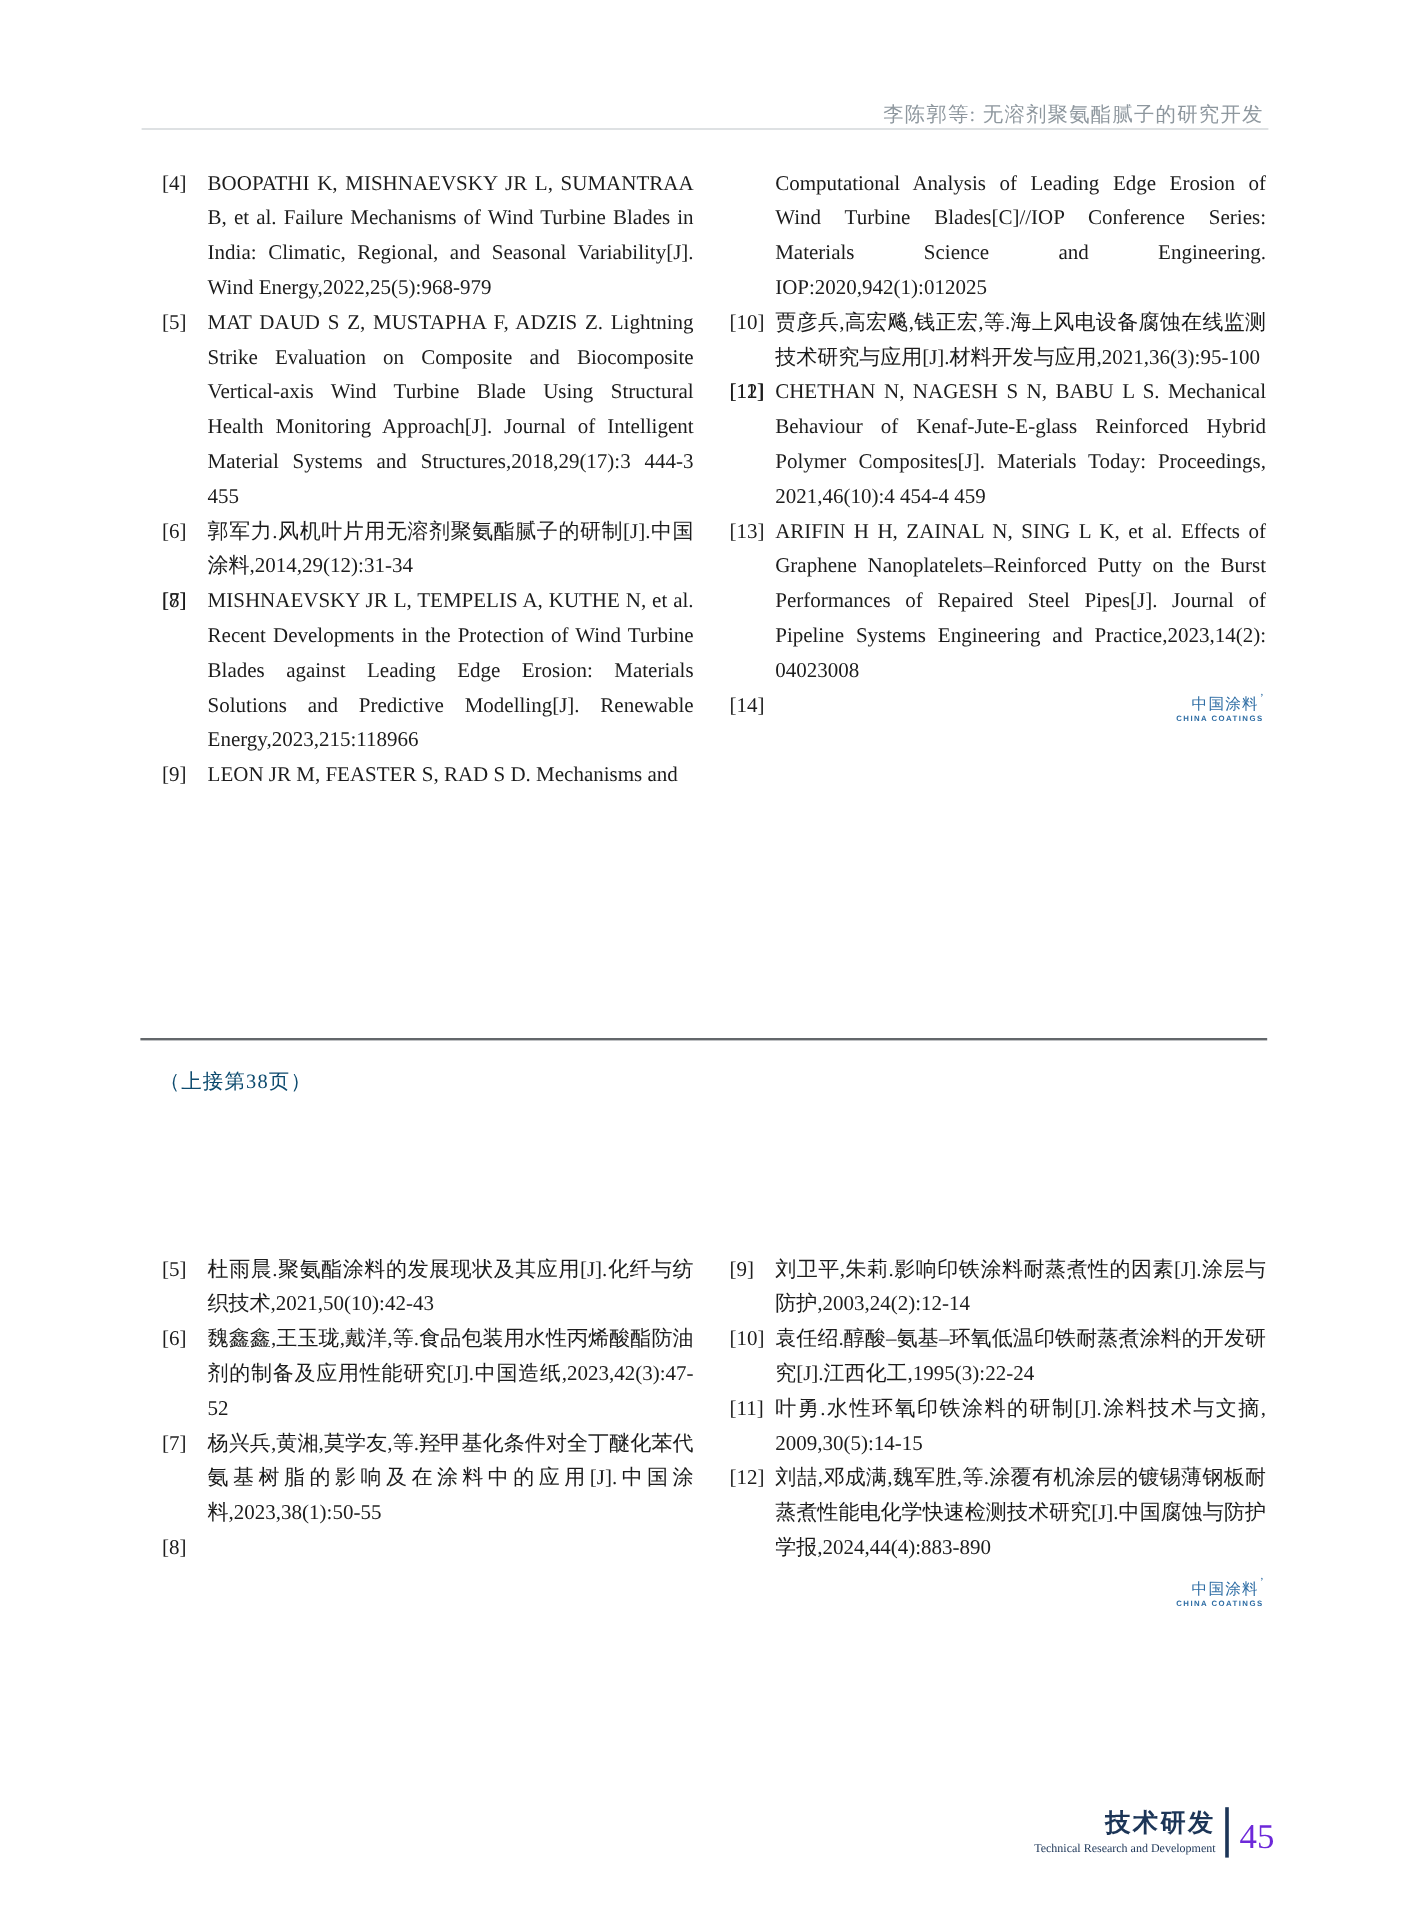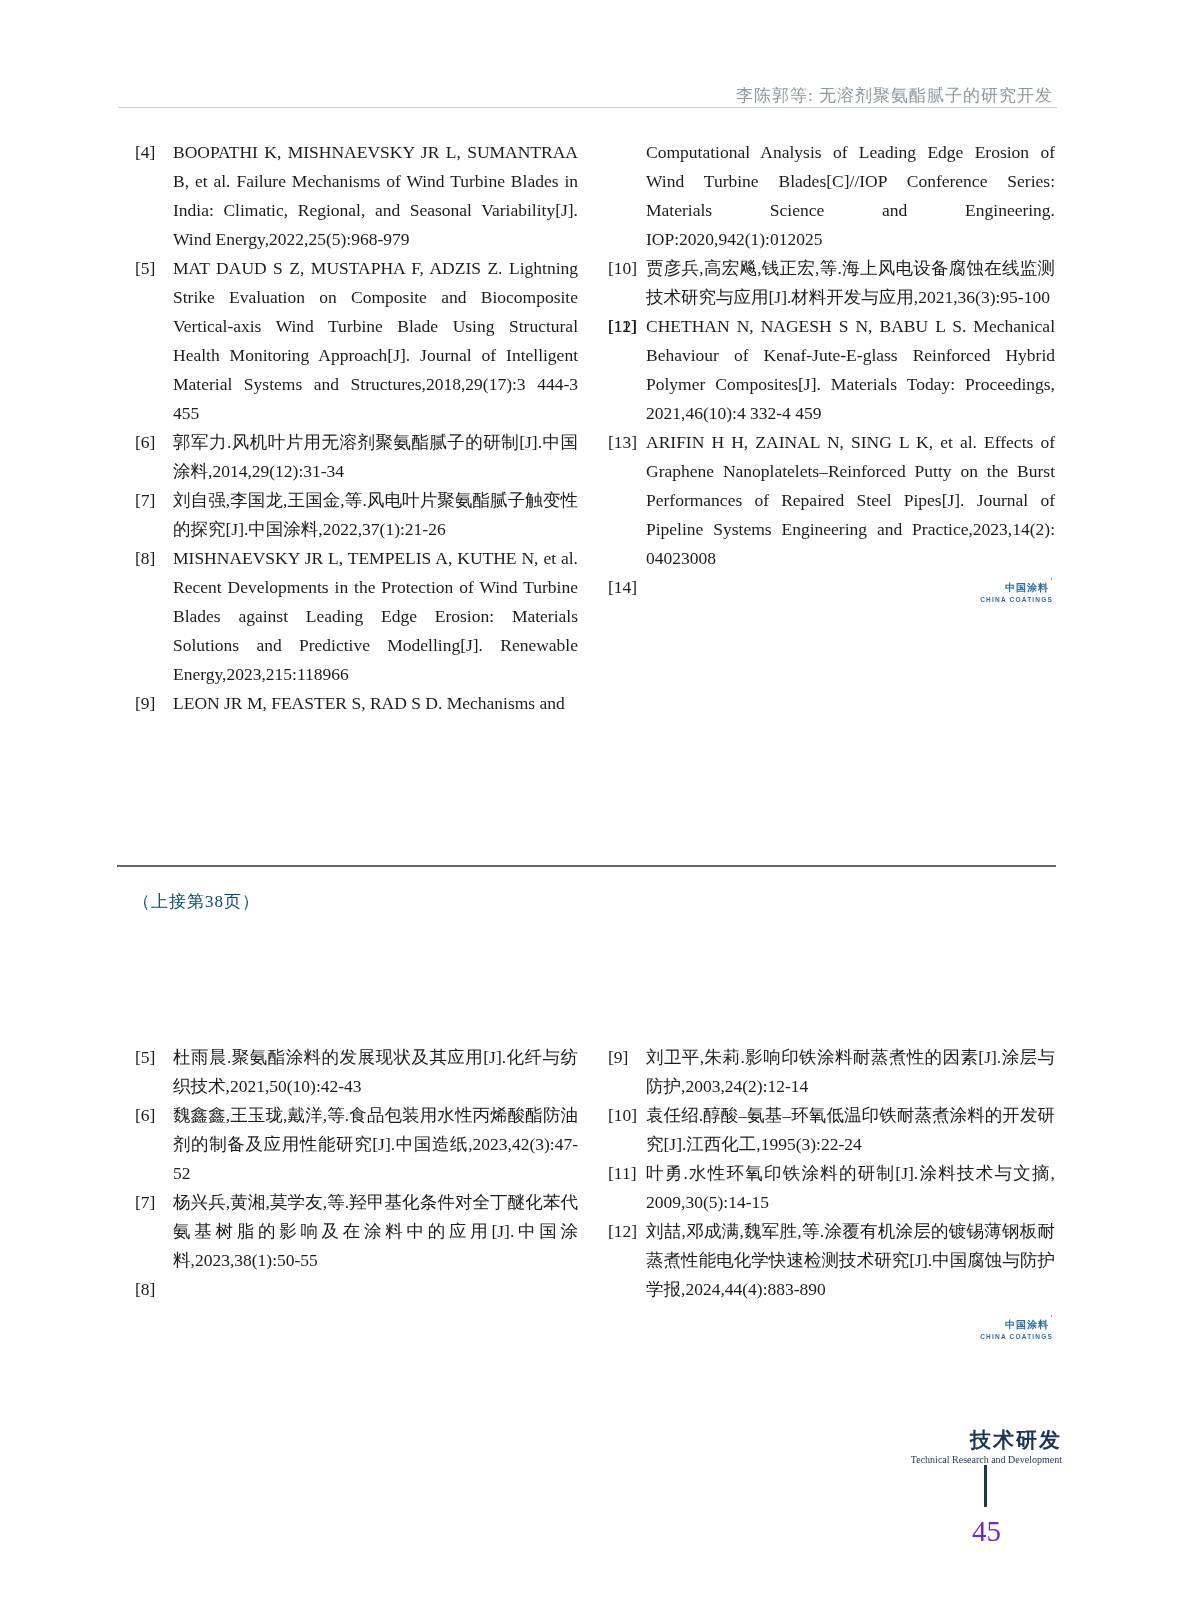--- a/index.html
+++ b/index.html
@@ -42,21 +42,21 @@
   
   .logo{
     text-align:right;
     line-height:1;
     margin-right:2px;
   }
   .logo.first{margin-top:4px;}
   .logo.second{margin-top:10px;}
   .logo-cn{
     font-family:"Liberation Sans","DejaVu Sans",sans-serif;
-    font-weight:bold;font-size:10px;color:#2e6da4;letter-spacing:1px;
+    font-weight:normal;font-size:13px;color:#2e6da4;letter-spacing:1px;
     position:relative;
   }
   .logo-tick{
     font-size:9px;vertical-align:top;color:#2e6da4;margin-left:1px;
   }
   .logo-en{
     font-family:"Liberation Sans","DejaVu Sans",sans-serif;
     font-weight:bold;font-size:6.5px;color:#2e6da4;letter-spacing:1.2px;
     margin-top:2px;
   }
@@ -65,21 +65,21 @@
     position:absolute;top:865px;left:117px;width:939px;height:2px;
     background:#63676b;
   }
   .continuation-note{
     position:absolute;top:890px;left:133px;
     font-size:17px;color:#0c4a6e;letter-spacing:1px;
   }
   
   .footer{
     position:absolute;right:125px;bottom:52px;
-    display:flex;align-items:center;flex-direction:column;
+    display:flex;align-items:center;
   }
   .footer-titles{text-align:right;}
   .footer-cn{
     font-family:"Liberation Sans","DejaVu Sans",sans-serif;
     font-weight:bold;font-size:21px;color:#1c3557;letter-spacing:2px;
     line-height:1.1;
   }
   .footer-en{
     font-family:"Liberation Serif","DejaVu Serif",serif;
     font-weight:normal;font-size:10px;color:#1c3557;
@@ -111,21 +111,20 @@
       <div class="ref">
         <span class="ref-marker">[5]</span>
         <span class="ref-text">MAT DAUD S Z, MUSTAPHA F, ADZIS Z. Lightning Strike Evaluation on Composite and Biocomposite Vertical-axis Wind Turbine Blade Using Structural Health Monitoring Approach[J]. Journal of Intelligent Material Systems and Structures,2018,29(17):3 444-3 455</span>
       </div>
       <div class="ref">
         <span class="ref-marker">[6]</span>
         <span class="ref-text">郭军力.风机叶片用无溶剂聚氨酯腻子的研制[J].中国涂料,2014,29(12):31-34</span>
       </div>
       <div class="ref">
         <span class="ref-marker">[7]</span>
-        <span class="ref-text">刘自强,李国龙,王国金,等.风电叶片聚氨酯腻子触变性的探究[J].中国涂料,2022,37(1):21-26</span>
       </div>
       <div class="ref">
         <span class="ref-marker">[8]</span>
         <span class="ref-text">MISHNAEVSKY JR L, TEMPELIS A, KUTHE N, et al. Recent Developments in the Protection of Wind Turbine Blades against Leading Edge Erosion: Materials Solutions and Predictive Modelling[J]. Renewable Energy,2023,215:118966</span>
       </div>
       <div class="ref">
         <span class="ref-marker">[9]</span>
         <span class="ref-text">LEON JR M, FEASTER S, RAD S D. Mechanisms and</span>
       </div>
     </div>
@@ -136,21 +135,21 @@
       </div>
       <div class="ref">
         <span class="ref-marker">[10]</span>
         <span class="ref-text">贾彦兵,高宏飚,钱正宏,等.海上风电设备腐蚀在线监测技术研究与应用[J].材料开发与应用,2021,36(3):95-100</span>
       </div>
       <div class="ref">
         <span class="ref-marker">[11]</span>
       </div>
       <div class="ref">
         <span class="ref-marker">[12]</span>
-        <span class="ref-text">CHETHAN N, NAGESH S N, BABU L S. Mechanical Behaviour of Kenaf-Jute-E-glass Reinforced Hybrid Polymer Composites[J]. Materials Today: Proceedings, 2021,46(10):4 332-4 459</span>
+        <span class="ref-text">CHETHAN N, NAGESH S N, BABU L S. Mechanical Behaviour of Kenaf-Jute-E-glass Reinforced Hybrid Polymer Composites[J]. Materials Today: Proceedings, 2021,46(10):4 454-4 459</span>
       </div>
       <div class="ref">
         <span class="ref-marker">[13]</span>
         <span class="ref-text">ARIFIN H H, ZAINAL N, SING L K, et al. Effects of Graphene Nanoplatelets–Reinforced Putty on the Burst Performances of Repaired Steel Pipes[J]. Journal of Pipeline Systems Engineering and Practice,2023,14(2): 04023008</span>
       </div>
       <div class="ref">
         <span class="ref-marker">[14]</span>
       </div>
       <div class="logo first">
         <div>

